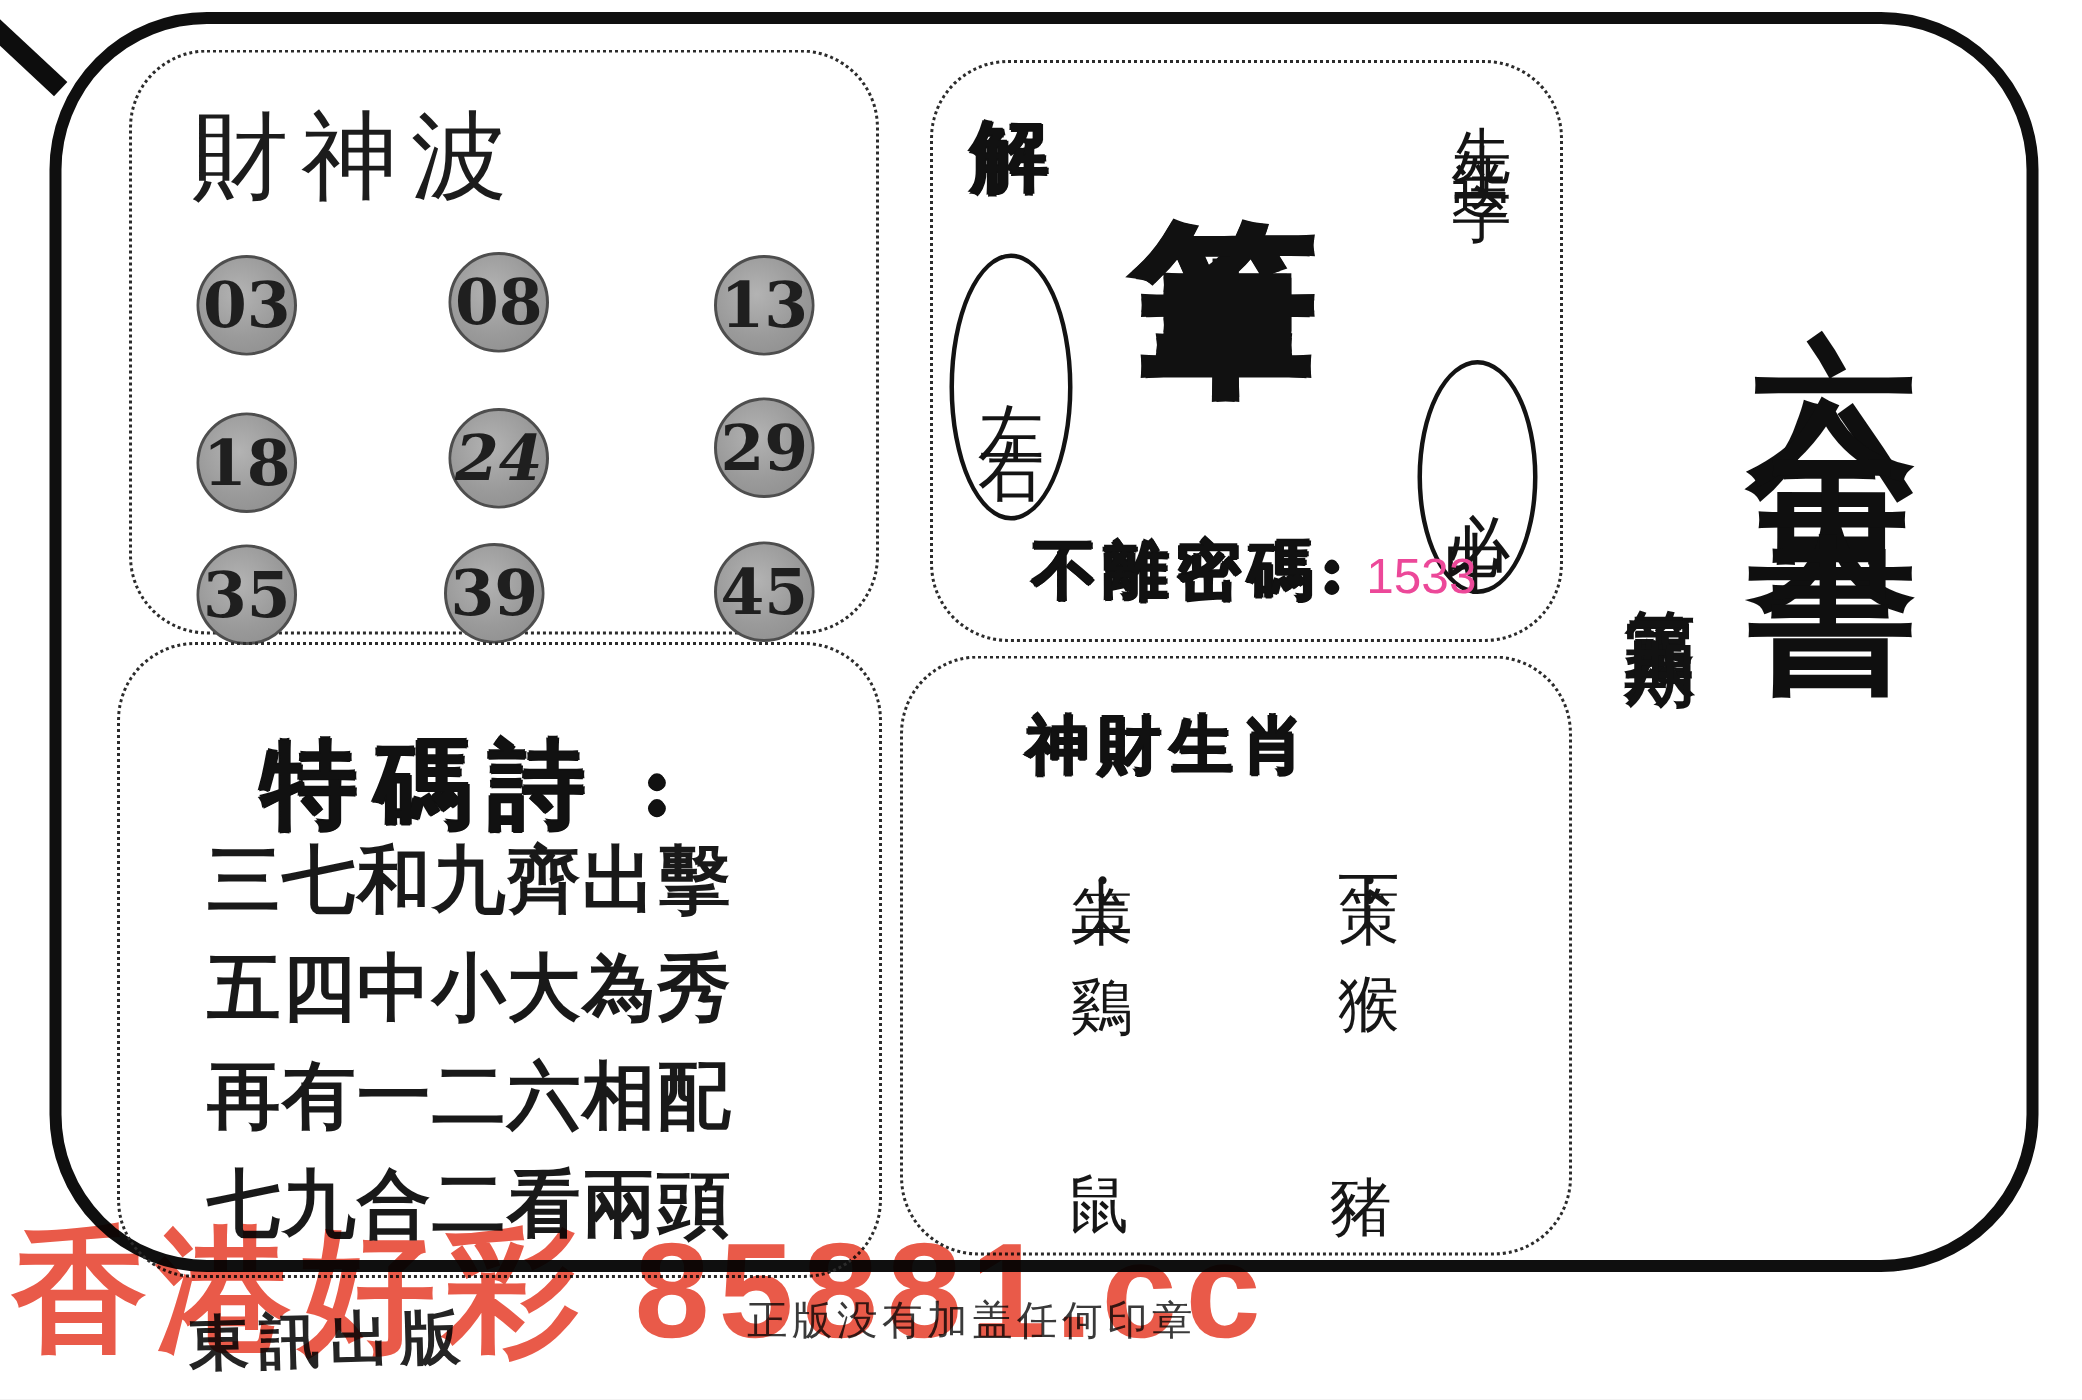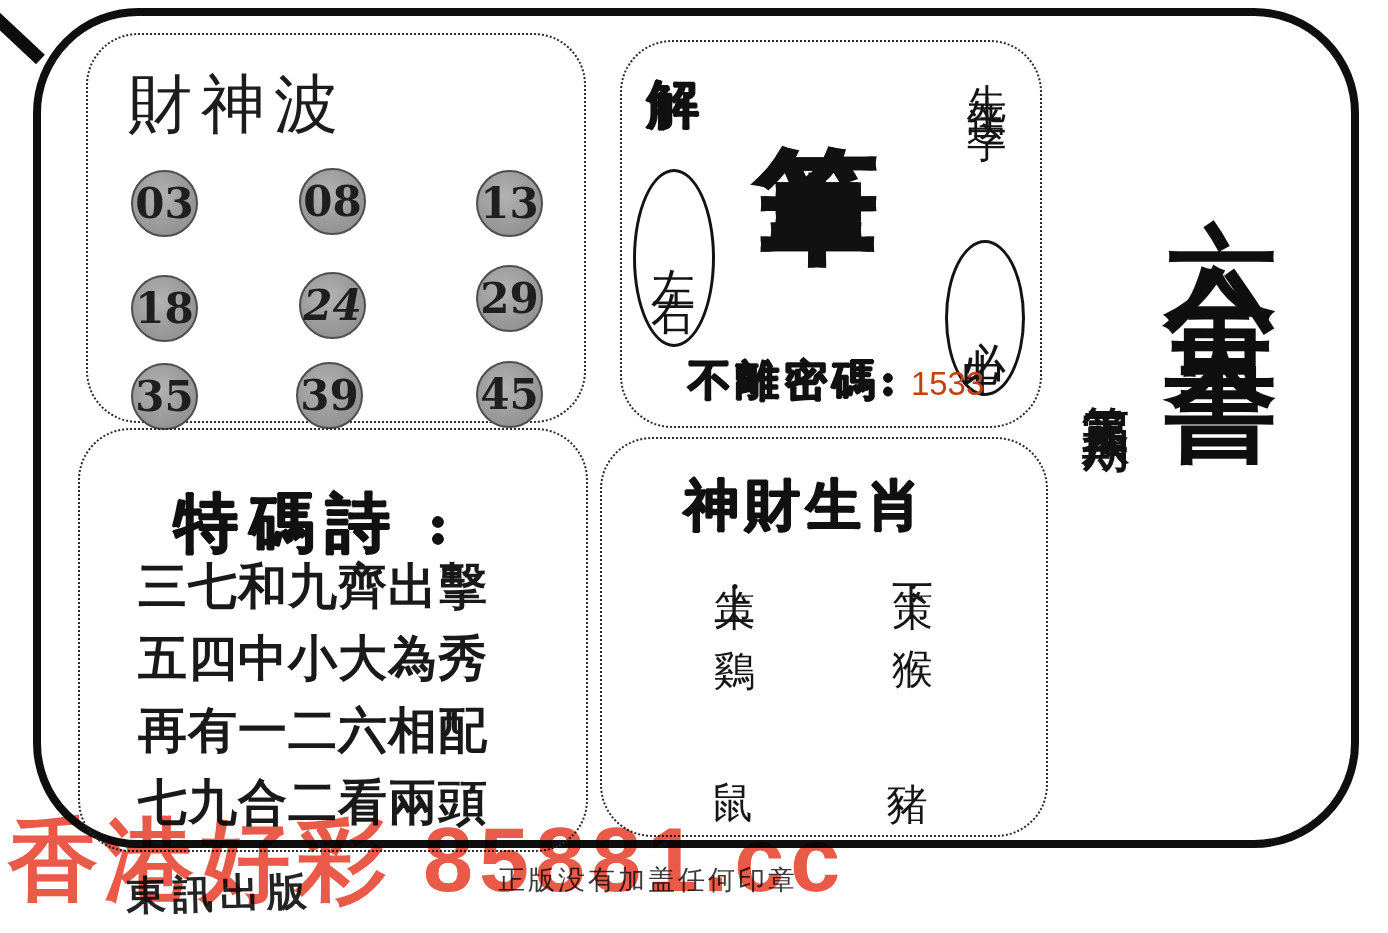--- a/index.html
+++ b/index.html
@@ -56,34 +56,34 @@
   .main-char{
     left:136px;top:106px;font-size:118px;font-weight:900;color:#111;line-height:1;
     -webkit-text-stroke:6px #111;
     text-shadow:3px 0 #111,-3px 0 #111,0 3px #111,0 -3px #111,2px 2px #111,-2px -2px #111,2px -2px #111,-2px 2px #111;
   }
   .sender-note{left:338px;top:10px;font-size:40px;letter-spacing:12px;font-weight:500;}
   .oval-musthit{left:323px;top:198px;width:80px;height:156px;}
   .oval-musthit .vert{font-size:44px;letter-spacing:12px;font-weight:500;}
   .code-row{left:66px;top:310px;display:flex;align-items:baseline;white-space:nowrap;}
   .code-label{font-size:43px;letter-spacing:5px;}
-  .code-value{font-size:33px;margin-left:10px;font-family:"Liberation Sans", sans-serif;color:#c2410c;}
+  .code-value{font-size:33px;margin-left:10px;font-family:"Liberation Sans", sans-serif;color:#ec4899;}
 
   
   .poem-title-row{left:94px;top:50px;display:flex;align-items:center;white-space:nowrap;}
   .poem-title{font-size:64px;letter-spacing:12px;}
   .poem-colon{font-size:54px;margin-left:26px;}
   .poem-line{left:58px;font-size:49px;font-weight:600;letter-spacing:1px;color:#191919;white-space:nowrap;}
   .poem-line:nth-of-type(2){top:124px;}
   .poem-line:nth-of-type(3){top:196px;}
   .poem-line:nth-of-type(4){top:268px;}
   .poem-line:nth-of-type(5){top:340px;}
 
   
-  .zodiac-title{left:82px;top:30px;font-size:55px;letter-spacing:6px;}
+  .zodiac-title{left:82px;top:30px;font-size:42px;letter-spacing:6px;}
   .zodiac-col{font-size:41px;letter-spacing:6px;font-weight:500;color:#161616;}
   .zodiac-col-upper{left:106px;top:113px;}
   .zodiac-col-lower{left:284px;top:113px;}
   .zodiac-animal{font-size:42px;font-weight:500;color:#161616;}
   .zodiac-animal-upper{left:109px;top:336px;}
   .zodiac-animal-lower{left:284px;top:338px;}
 
   
   .masthead-title{
     left:1166px;top:126px;font-size:112px;letter-spacing:46px;font-weight:600;color:#0f0f0f;line-height:1;

